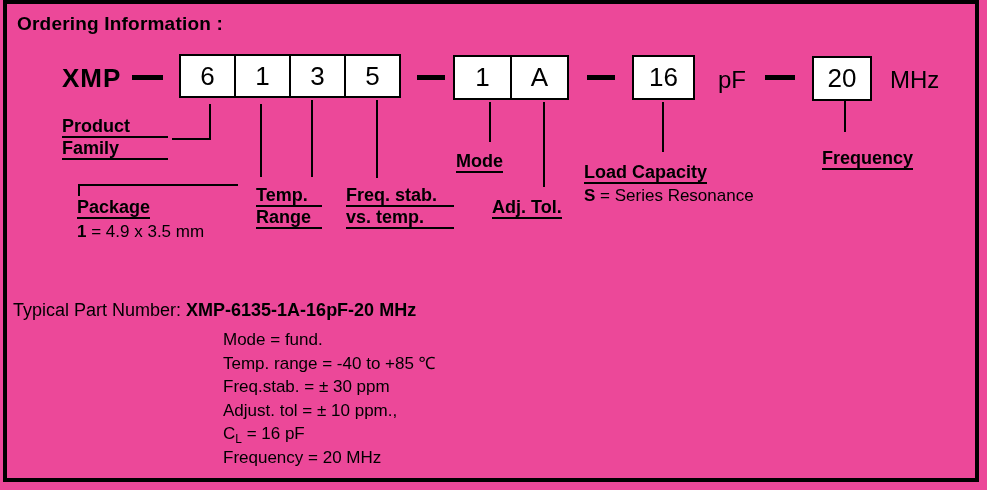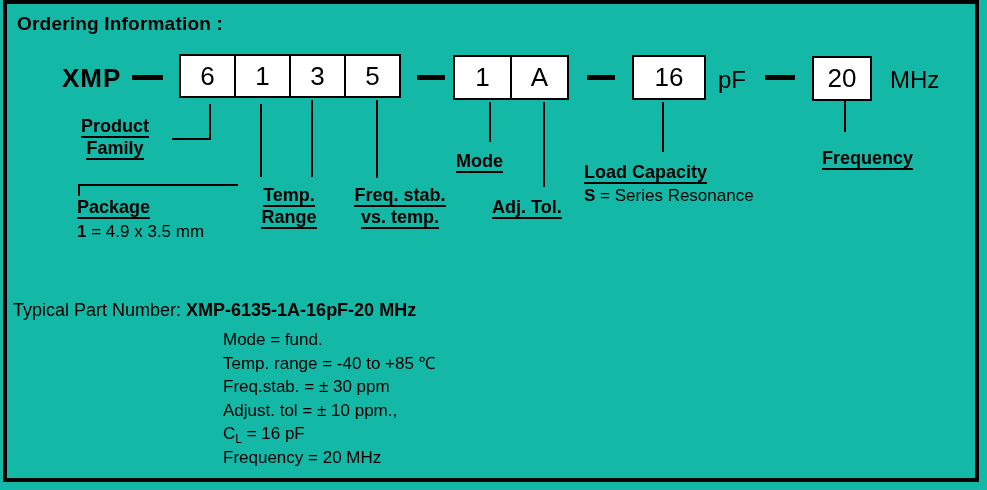--- a/index.html
+++ b/index.html
@@ -1,19 +1,19 @@
 <!DOCTYPE html>
 <html><head>
 <meta charset="utf-8">
 <style>
   html,body{margin:0;padding:0;background:#fff;}
   #canvas{
     position:relative;
     width:987px;height:490px;
-    background:#14b8a6;
+    background:#ec4899;
     font-family:"Liberation Sans", sans-serif;
     color:#000;
     overflow:hidden;
   }
   .frame{
     position:absolute;left:3px;top:0;width:976px;height:482px;
     border:4px solid #000;box-sizing:border-box;
   }
   .abs{position:absolute;}
   .title{
@@ -39,21 +39,21 @@
   .vline{width:2px;background:#000;}
   .hline{height:2px;background:#000;}
   .lbl{
     font-size:18px;font-weight:bold;line-height:22px;
     white-space:nowrap;
   }
   .lbl .ul, .ul{
     border-bottom:2px solid #000;padding-bottom:0px;display:inline-block;
     line-height:20px;
   }
-  .lbl-col{display:flex;flex-direction:column;align-items:center;}
+  .lbl-col{display:flex;flex-direction:column;}
   .sublabel{font-size:17px;font-weight:normal;line-height:21px;white-space:nowrap;}
   .sublabel b{font-weight:bold;}
   .typline{font-size:18px;white-space:nowrap;}
   .typline b{font-weight:bold;}
   .details{font-size:17px;line-height:23.5px;white-space:nowrap;}
   .details .row{height:23.5px;}
   sub.cl{font-size:70%;}
 </style>
 </head>
 <body>
@@ -77,21 +77,21 @@
 
   <div class="abs dash" style="left:417px;top:75px;width:28px;"></div>
 
   <div class="abs boxrow" style="left:453px;top:55px;">
     <div class="cell" style="width:59px;height:45px;">1</div>
     <div class="cell" style="width:59px;height:45px;">A</div>
   </div>
 
   <div class="abs dash" style="left:587px;top:75px;width:28px;"></div>
 
-  <div class="abs cell" style="left:632px;top:55px;width:74px;height:45px;">16</div>
+  <div class="abs cell" style="left:632px;top:55px;width:63px;height:45px;">16</div>
   <div class="abs unit" style="left:718px;top:66px;text-align:center;">pF</div>
 
   <div class="abs dash" style="left:765px;top:75px;width:30px;"></div>
 
   <div class="abs cell" style="left:812px;top:56px;width:60px;height:45px;">20</div>
   <div class="abs unit" style="left:890px;top:66px;">MHz</div>
 
   <div class="abs vline" style="left:209px;top:104px;height:36px;"></div>
   <div class="abs hline" style="left:172px;top:138px;width:39px;"></div>
 

